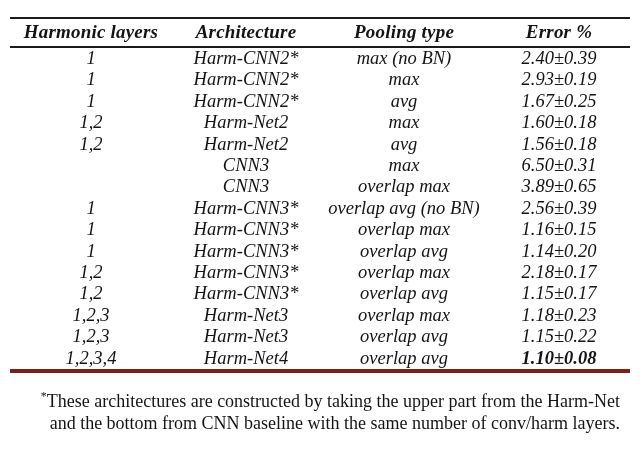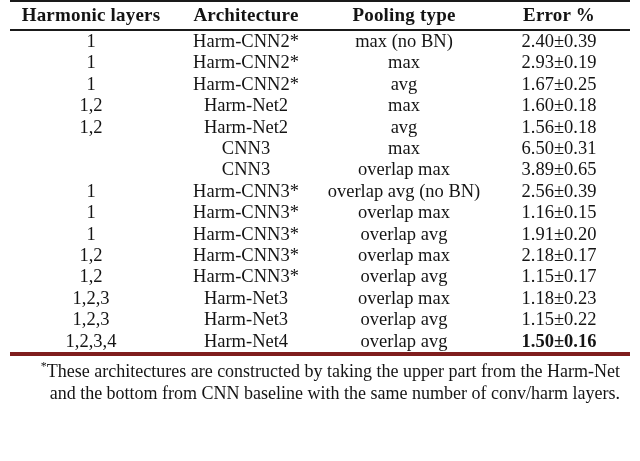--- a/index.html
+++ b/index.html
@@ -16,23 +16,24 @@
   }
 
   .table-wrap {
     width: 640px;
     box-sizing: border-box;
     padding: 0;
   }
 
   table.results {
     width: 620px;
-    margin: 0 10px;
+    margin: 17px 10px;
     border-collapse: collapse;
     table-layout: fixed;
+    font-style: italic;
   }
 
   table.results col.c-layers { width: 162px; }
   table.results col.c-arch   { width: 148px; }
   table.results col.c-pool   { width: 168px; }
   table.results col.c-err    { width: 142px; }
 
   thead tr.head-row th {
     font-weight: bold;
     font-size: 19px;
@@ -151,21 +152,21 @@
         <tr>
           <td>1</td>
           <td>Harm-CNN3*</td>
           <td>overlap max</td>
           <td>1.16±0.15</td>
         </tr>
         <tr>
           <td>1</td>
           <td>Harm-CNN3*</td>
           <td>overlap avg</td>
-          <td>1.91±0.20</td>
+          <td>1.14±0.20</td>
         </tr>
         <tr>
           <td>1,2</td>
           <td>Harm-CNN3*</td>
           <td>overlap max</td>
           <td>2.18±0.17</td>
         </tr>
         <tr>
           <td>1,2</td>
           <td>Harm-CNN3*</td>
@@ -181,21 +182,21 @@
         <tr>
           <td>1,2,3</td>
           <td>Harm-Net3</td>
           <td>overlap avg</td>
           <td>1.15±0.22</td>
         </tr>
         <tr class="last-data">
           <td>1,2,3,4</td>
           <td>Harm-Net4</td>
           <td>overlap avg</td>
-          <td class="bold-val">1.50±0.16</td>
+          <td class="bold-val">1.10±0.08</td>
         </tr>
       </tbody>
   </table>
 
   <div class="footnote">
     <sup class="star">*</sup><span>These architectures are constructed by taking the upper part from the Harm-Net and the bottom from CNN baseline with the same number of conv/harm layers.</span>
   </div>
 </div>
 
 </body></html>

